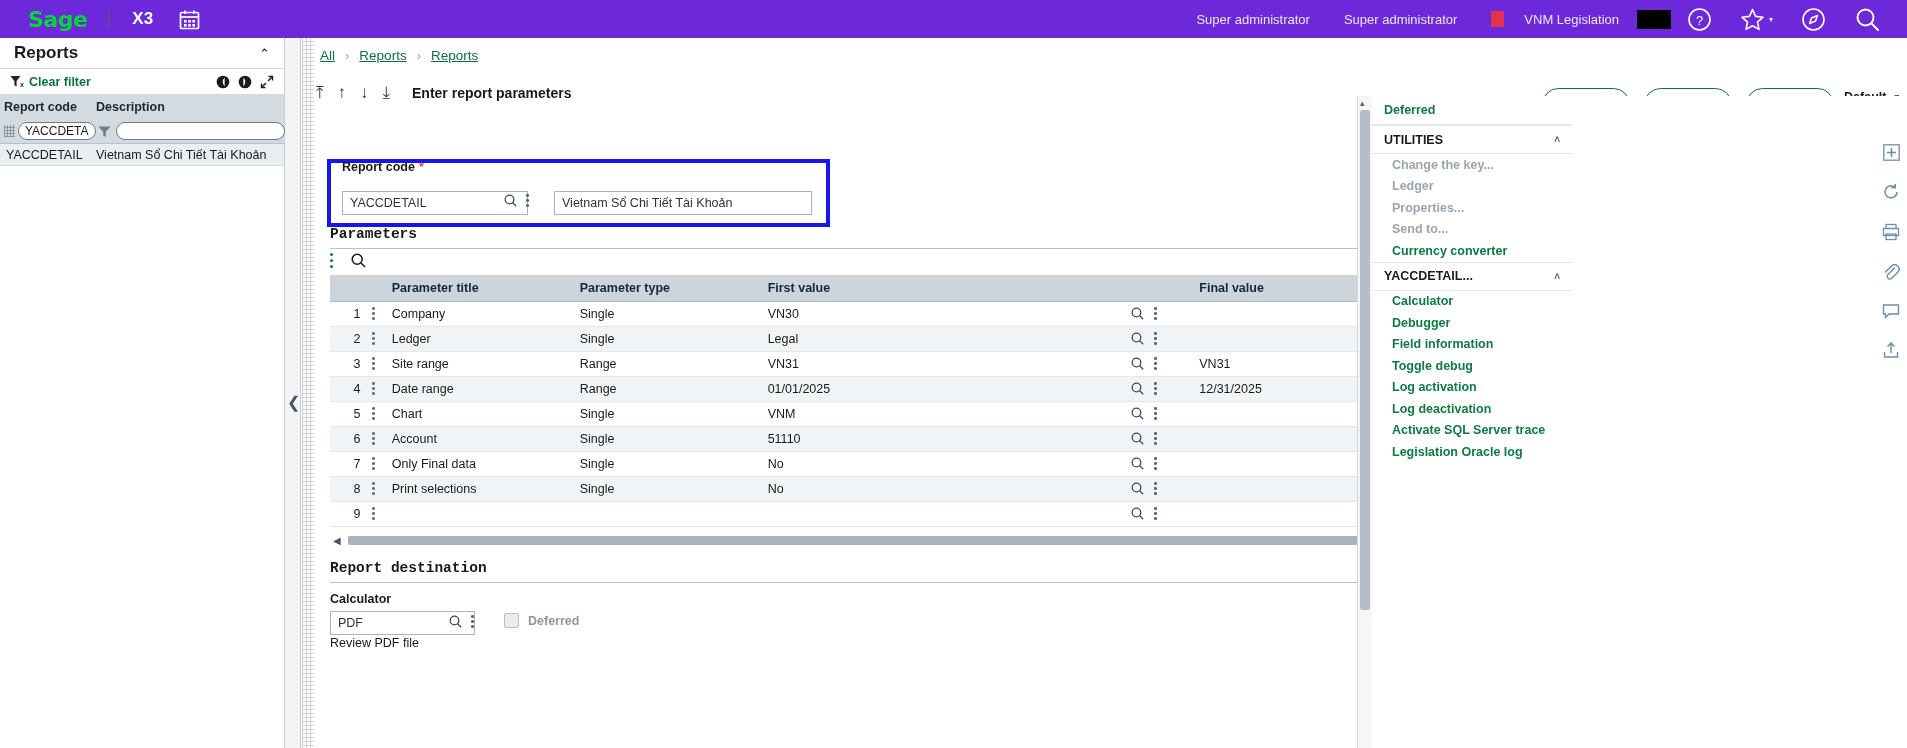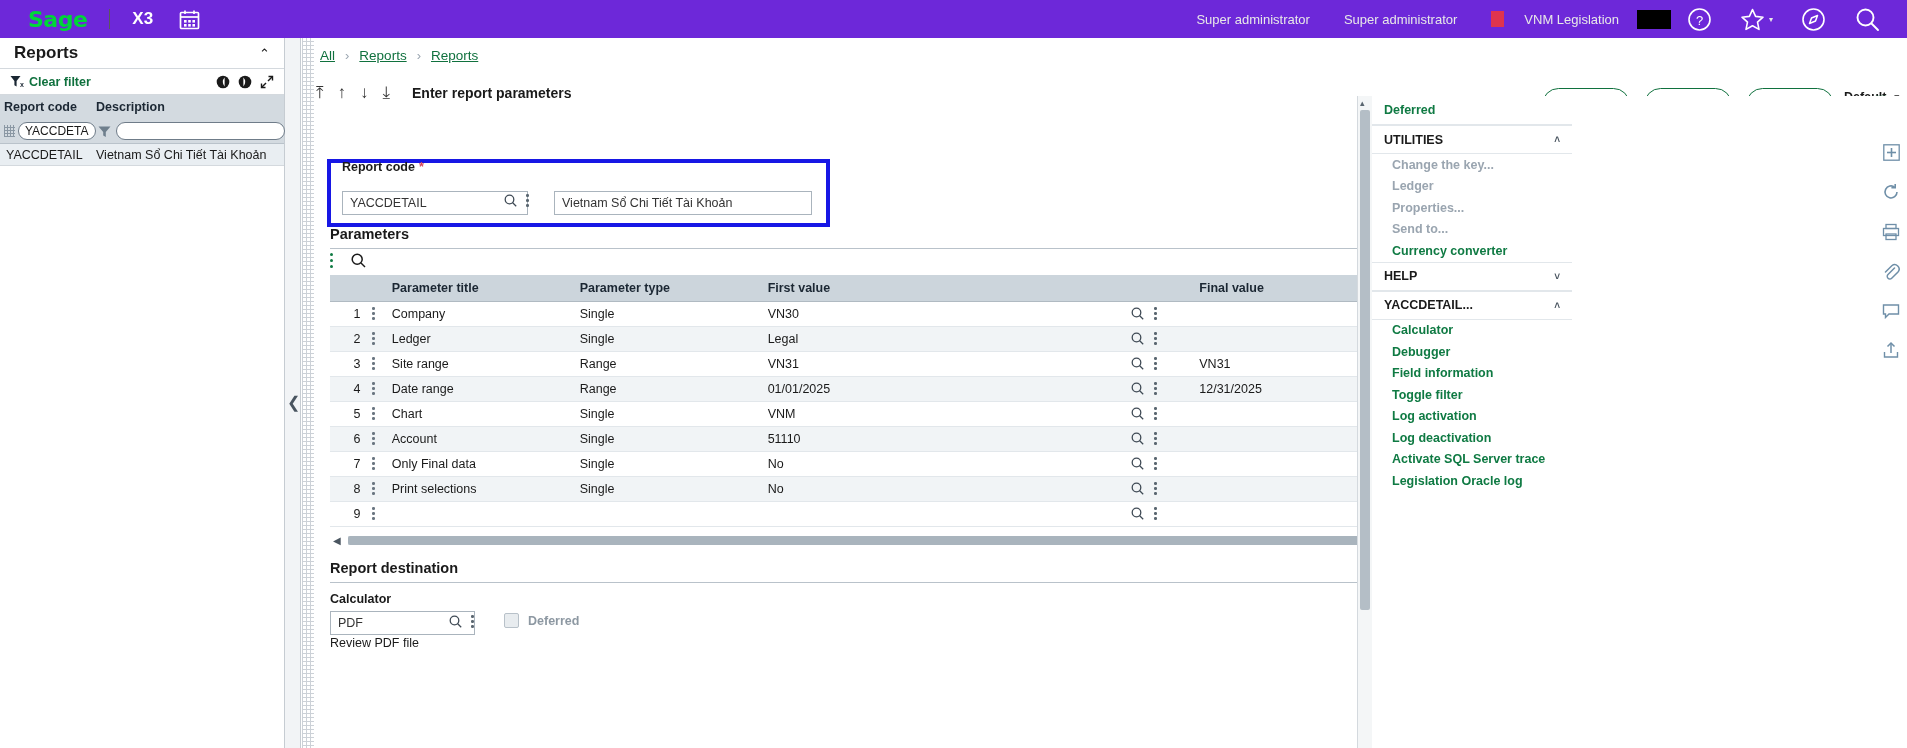--- a/index.html
+++ b/index.html
@@ -207,21 +207,21 @@
     font-family: "Liberation Sans", sans-serif;
   }
   .inp-icons {
     position: absolute; display: flex; align-items: center; gap: 9px;
   }
   .mag { cursor: pointer; display: flex; }
   .kebab-h { display: flex; flex-direction: column; gap: 2.5px; cursor: pointer; }
   .kebab-h i { width: 2.5px; height: 2.5px; background: #5a6670; border-radius: 50%; display: block; }
 
   .section-title {
-    position: absolute; font-size: 14.5px; font-weight: bold; color: #1a1a1a;
+    position: absolute; font-size: 14.5px; font-weight: bold; color: #1a1a1a; font-family: Liberation Mono, monospace;
   }
   .section-rule {
     position: absolute; height: 1px; background: #b9c2ca;
   }
 
   .tbl-toolbar {
     position: absolute; left: 16px; top: 209px;
     width: 1295px; height: 26px;
     display: flex; align-items: center;
   }
@@ -1037,31 +1037,27 @@
         <div class="rp-group">
           <span>UTILITIES</span>
           <span class="chev">˄</span>
         </div>
         <div class="rp-sub disabled">Change the key...</div>
         <div class="rp-sub disabled">Ledger</div>
         <div class="rp-sub disabled">Properties...</div>
         <div class="rp-sub disabled">Send to...</div>
         <div class="rp-sub enabled">Currency converter</div>
         <div class="rp-group">
-          <span>HELP</span>
-          <span class="chev">˅</span>
-        </div>
-        <div class="rp-group">
           <span>YACCDETAIL...</span>
           <span class="chev">˄</span>
         </div>
         <div class="rp-sub enabled">Calculator</div>
         <div class="rp-sub enabled">Debugger</div>
         <div class="rp-sub enabled">Field information</div>
-        <div class="rp-sub enabled">Toggle filter</div>
+        <div class="rp-sub enabled">Toggle debug</div>
         <div class="rp-sub enabled">Log activation</div>
         <div class="rp-sub enabled">Log deactivation</div>
         <div class="rp-sub enabled">Activate SQL Server trace</div>
         <div class="rp-sub enabled">Legislation Oracle log</div>
       </div>
   </div>
 
   <div class="iconrail">
     <span class="rail-ic">
       <svg width="17" height="17" viewBox="0 0 17 17">

